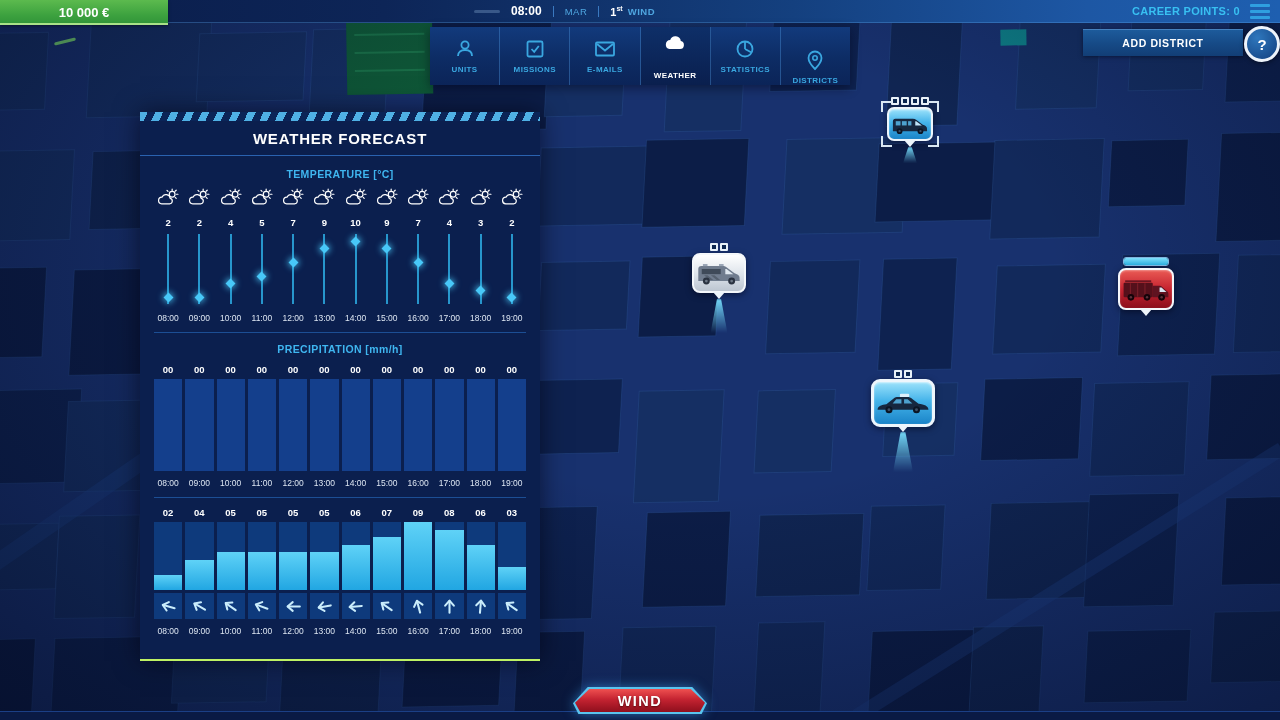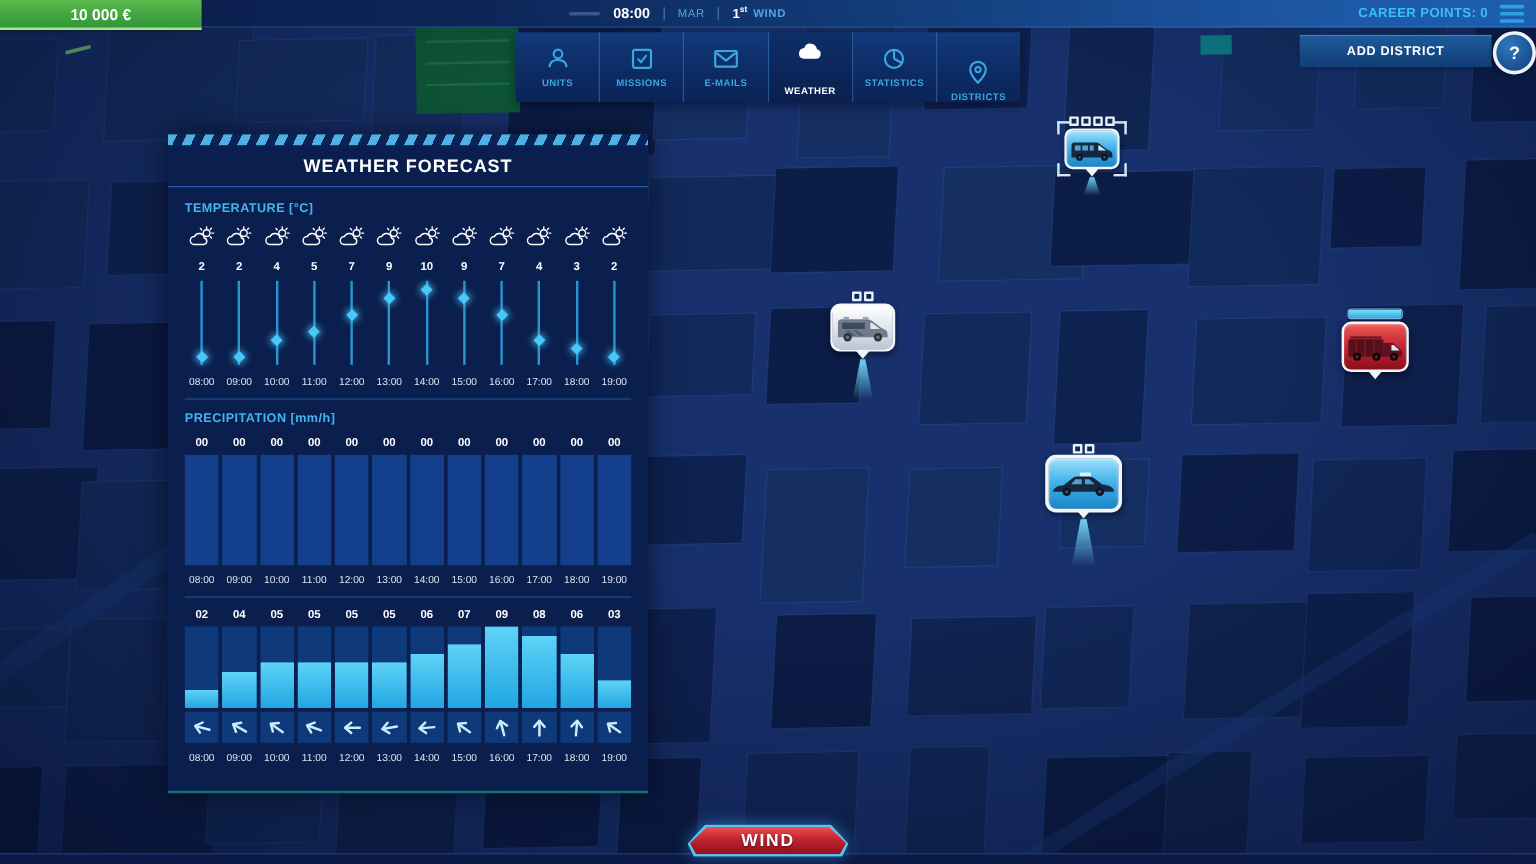--- a/index.html
+++ b/index.html
@@ -59,26 +59,26 @@
   .tab.active .lbl{color:#fff;margin-top:12px;}
   .tab.active svg *{stroke:#fff;}
   .tab svg .solid{fill:#3aa7e0;stroke:none;}
   .tab.active svg .solid{fill:#fff;stroke:none;}
   .tab-underline{position:absolute;bottom:-1px;height:3px;background:#2f82d8;z-index:4;}
   .ul-left{left:458px;width:178px;}
   .ul-right{left:712px;width:136px;}
 
   
   .panel{position:absolute;left:140px;top:112px;width:400px;height:549px;z-index:3;
-    background:#0b1f4e;box-shadow:0 0 24px rgba(0,0,15,.6);border-bottom:2px solid #0f766e;box-sizing:border-box;}
+    background:#0b1f4e;box-shadow:0 0 24px rgba(0,0,15,.6);border-bottom:2px solid #bef264;box-sizing:border-box;}
   .panel-stripes{height:9px;background:repeating-linear-gradient(115deg,#4fb0e4 0 7px,#0b2457 7px 14px);}
   .panel-header{height:34px;display:flex;align-items:center;justify-content:center;color:#fff;
     font-weight:bold;font-size:15px;letter-spacing:.8px;border-bottom:1px solid #2a62b0;}
   .section{padding:0 14px;}
-  .sec-title{color:#3fb6f0;font-size:10.5px;font-weight:bold;letter-spacing:.4px;margin-top:10px;}
+  .sec-title{text-align:center;color:#3fb6f0;font-size:10.5px;font-weight:bold;letter-spacing:.4px;margin-top:10px;}
   .sec-title.first{margin-top:12px;}
   .divider{height:1px;background:#1c4e94;margin:8px 0 0;}
   .row12{display:grid;grid-template-columns:repeat(12,1fr);gap:3px;}
   .row12 .cell{display:flex;align-items:center;justify-content:center;}
   .vals{margin-top:8px;height:12px;color:#fff;font-weight:bold;font-size:9.5px;}
   .times{margin-top:6px;height:12px;color:#dde6f2;font-size:8.5px;}
   .icons-row{margin-top:6px;height:22px;}
   .icons-row svg{width:24px;height:19px;}
   .tracks{margin-top:4px;height:74px;}
   .tracks .cell{position:relative;}

